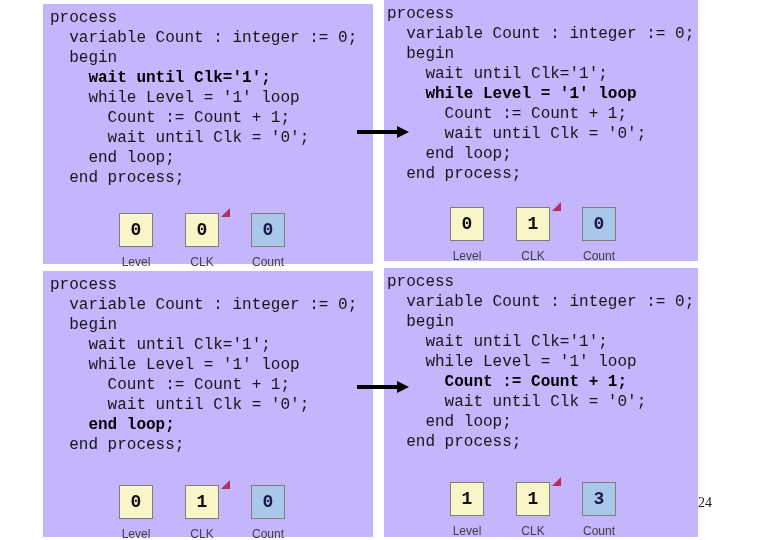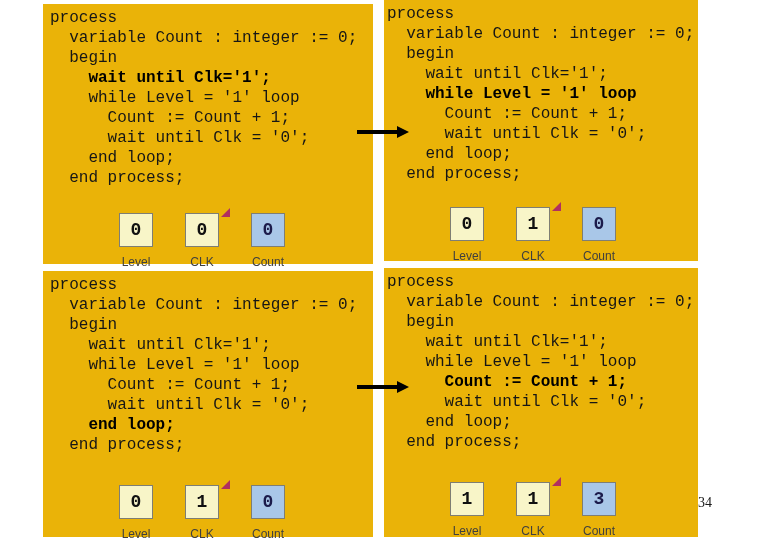--- a/index.html
+++ b/index.html
@@ -1,21 +1,21 @@
 <!DOCTYPE html>
 <html><head>
 <meta charset="utf-8">
 <style>
   html,body{margin:0;padding:0;}
   body{
     width:780px;height:540px;background:#ffffff;
     font-family:"Liberation Sans",sans-serif;
     position:relative;overflow:hidden;
   }
-  .panel{position:absolute;background:#eab308;}
+  .panel{position:absolute;background:#c4b5fd;}
   .panel.tl{left:43px;top:4px;width:330px;height:260px;}
   .panel.tr{left:384px;top:0px;width:314px;height:261px;}
   .panel.bl{left:43px;top:271px;width:330px;height:266px;}
   .panel.br{left:384px;top:268px;width:314px;height:269px;}
 
   .code{
     padding-top:4px;
     font-family:"Liberation Mono",monospace;
     font-size:16px;line-height:20px;color:#161616;
   }
@@ -213,13 +213,13 @@
 <div class="arrow arrow-top">
   <div class="arrow-line"></div>
   <div class="arrow-head"></div>
 </div>
 
 <div class="arrow arrow-bottom">
   <div class="arrow-line"></div>
   <div class="arrow-head"></div>
 </div>
 
-<div class="page-number">34</div>
+<div class="page-number">24</div>
 
 </body></html>

